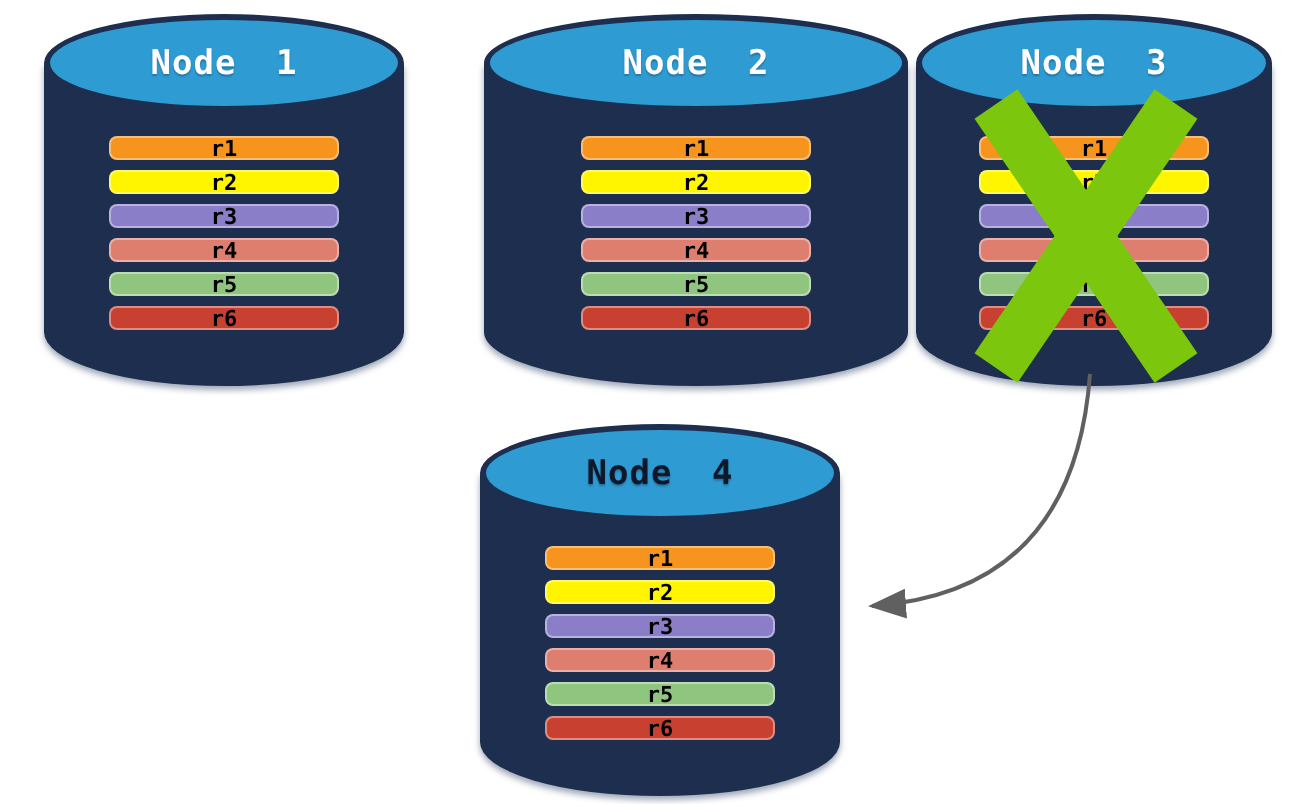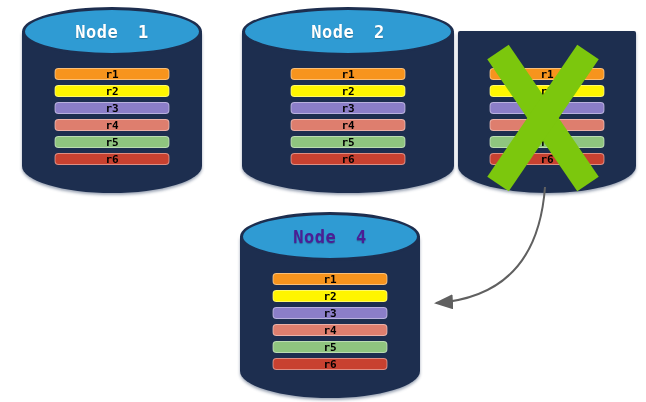--- a/index.html
+++ b/index.html
@@ -107,33 +107,36 @@
         <div class="row" style="background: rgb(247, 148, 29); color: rgb(0, 0, 0);">r1</div>
         <div class="row" style="background: rgb(255, 245, 0); color: rgb(0, 0, 0);">r2</div>
         <div class="row" style="background: rgb(139, 126, 200); color: rgb(0, 0, 0);">r3</div>
         <div class="row" style="background: rgb(222, 126, 110); color: rgb(0, 0, 0);">r4</div>
         <div class="row" style="background: rgb(143, 197, 127); color: rgb(0, 0, 0);">r5</div>
         <div class="row" style="background: rgb(200, 65, 48); color: rgb(0, 0, 0);">r6</div>
       </div>
   </div>
     <div class="cylinder pos-node-3">
     <div class="cyl-body"></div>
+    <div class="cyl-top">
+      <span class="node-label" style="color: rgb(255, 255, 255);">Node 3</span>
+    </div>
     <div class="rows">
         <div class="row" style="background: rgb(247, 148, 29); color: rgb(0, 0, 0);">r1</div>
         <div class="row" style="background: rgb(255, 245, 0); color: rgb(0, 0, 0);">r2</div>
         <div class="row" style="background: rgb(139, 126, 200); color: rgb(0, 0, 0);">r3</div>
         <div class="row" style="background: rgb(222, 126, 110); color: rgb(0, 0, 0);">r4</div>
         <div class="row" style="background: rgb(143, 197, 127); color: rgb(0, 0, 0);">r5</div>
         <div class="row" style="background: rgb(200, 65, 48); color: rgb(0, 0, 0);">r6</div>
       </div>
   </div>
     <div class="cylinder pos-node-4">
     <div class="cyl-body"></div>
     <div class="cyl-top">
-      <span class="node-label" style="color: #4c1d95;">Node 4</span>
+      <span class="node-label" style="color: #0f172a;">Node 4</span>
     </div>
     <div class="rows">
         <div class="row" style="background: rgb(247, 148, 29); color: rgb(0, 0, 0);">r1</div>
         <div class="row" style="background: rgb(255, 245, 0); color: rgb(0, 0, 0);">r2</div>
         <div class="row" style="background: rgb(139, 126, 200); color: rgb(0, 0, 0);">r3</div>
         <div class="row" style="background: rgb(222, 126, 110); color: rgb(0, 0, 0);">r4</div>
         <div class="row" style="background: rgb(143, 197, 127); color: rgb(0, 0, 0);">r5</div>
         <div class="row" style="background: rgb(200, 65, 48); color: rgb(0, 0, 0);">r6</div>
       </div>
   </div>

